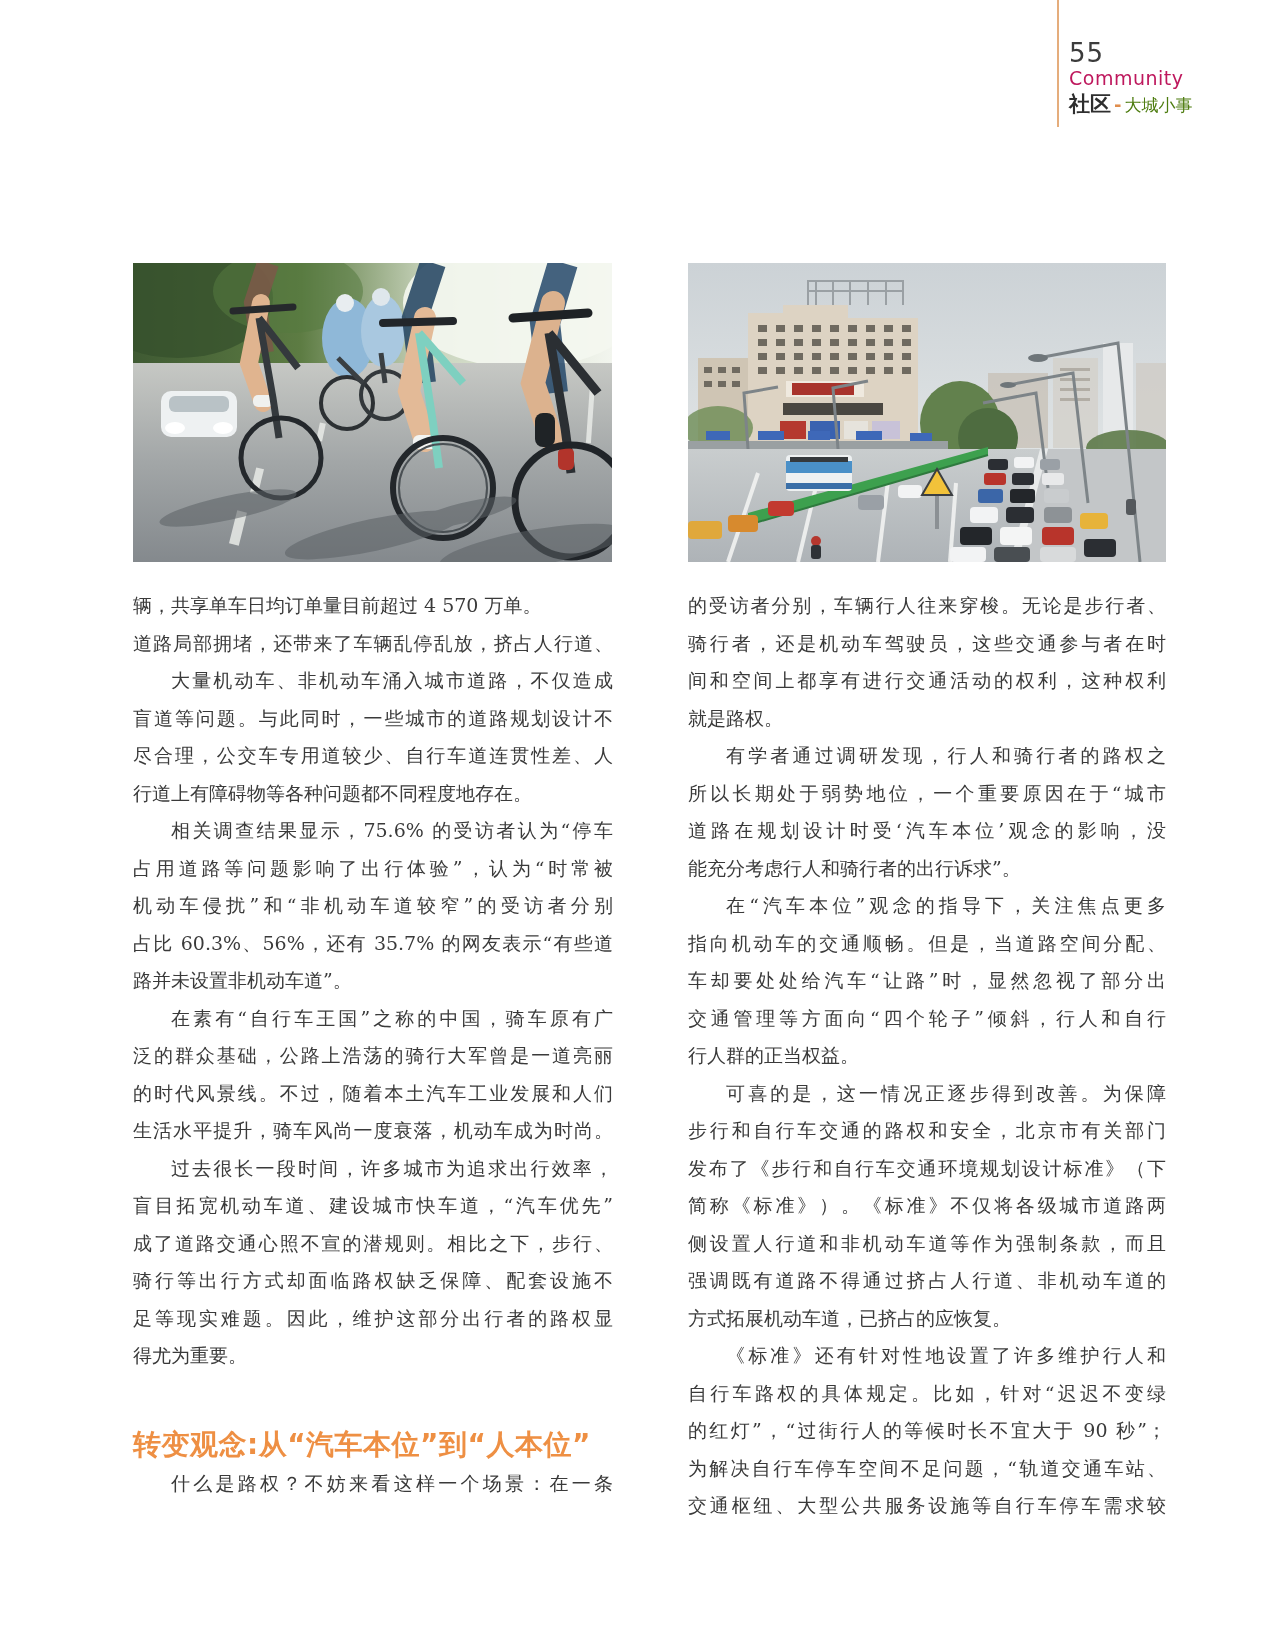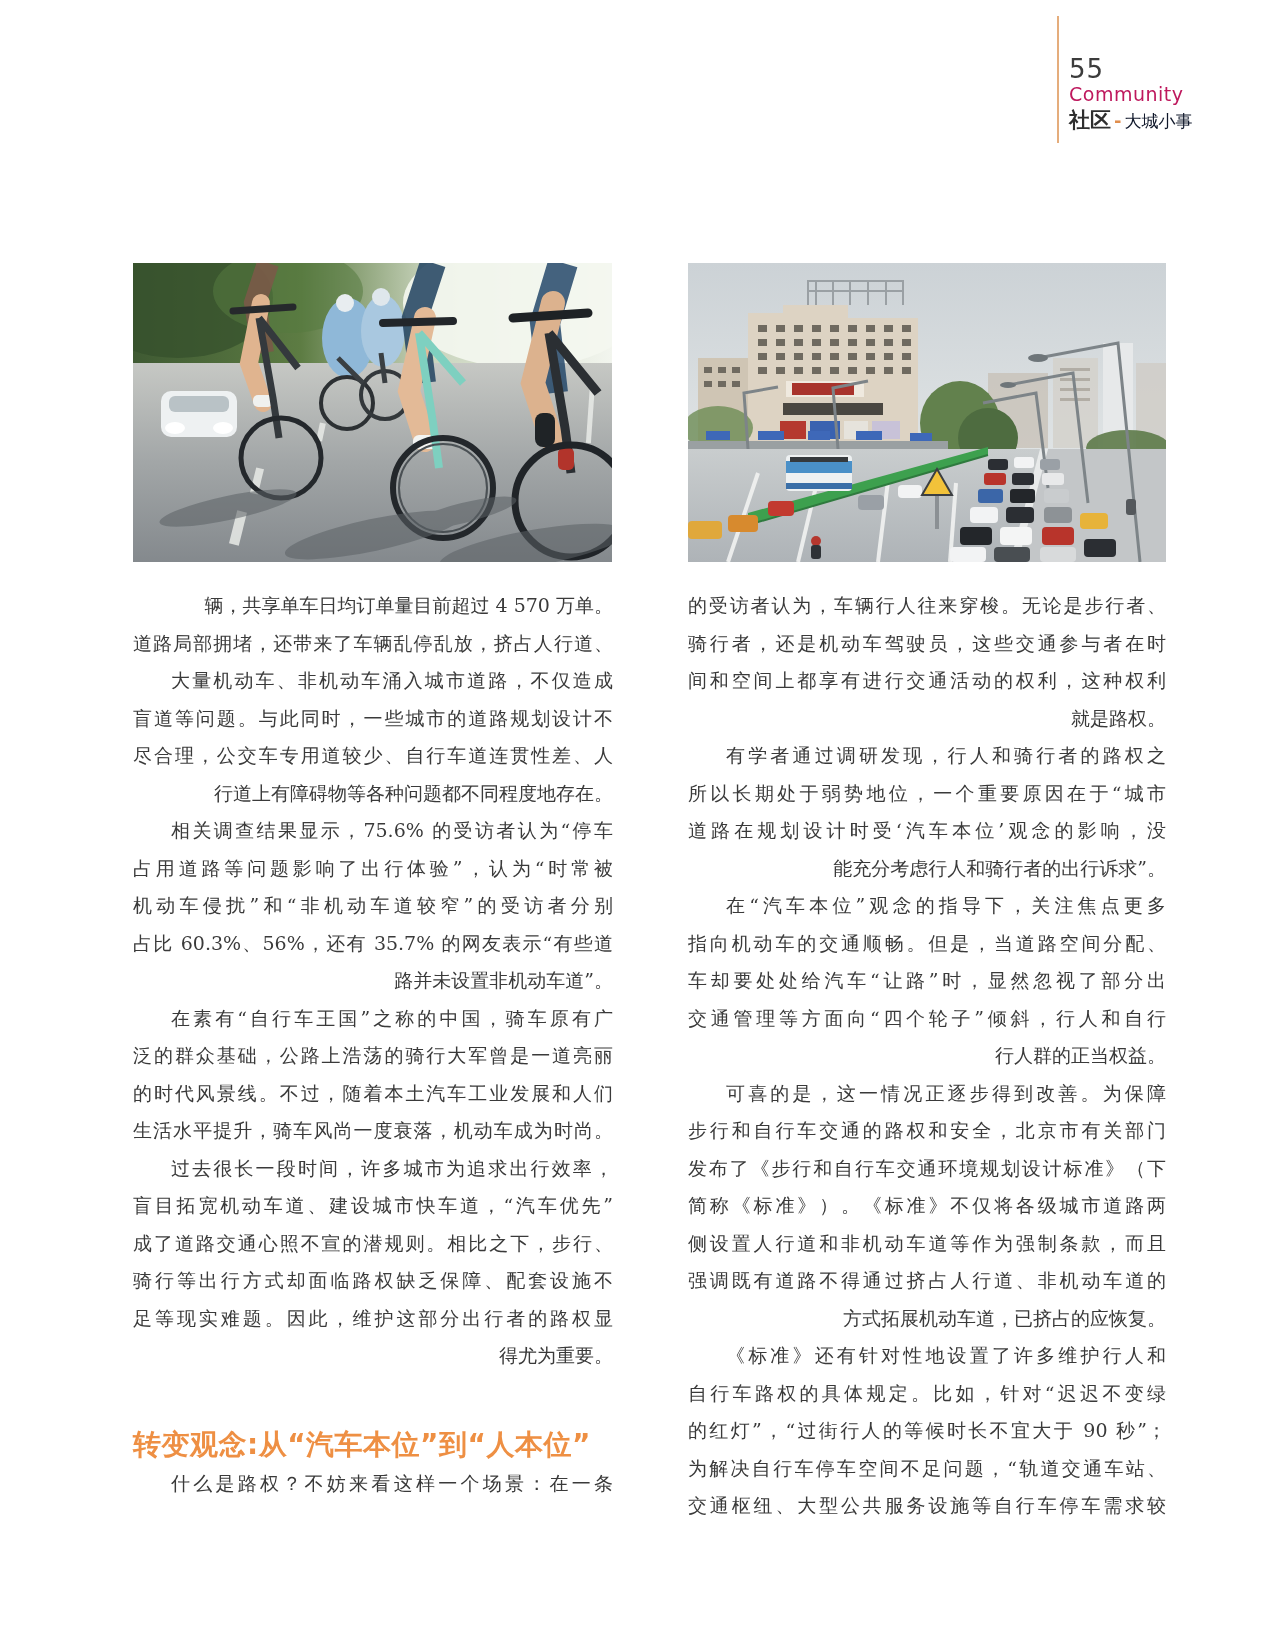--- a/index.html
+++ b/index.html
@@ -1,40 +1,40 @@
 <!DOCTYPE html>
 <html><head>
 <meta charset="utf-8">
 <style>
   html,body{margin:0;padding:0;background:#ffffff;}
   .page{position:relative;width:1270px;height:1642px;background:#ffffff;overflow:hidden;
         font-family:"DejaVu Serif","Liberation Serif",serif;color:#3a3a3a;}
 
   
-  .header{position:absolute;left:1057px;top:16px;}
+  .header{position:absolute;left:1057px;top:0;}
   .header-rule{position:absolute;left:0;top:0;width:2px;height:127px;background:#e5ad7c;}
   .header-text{padding:40px 0 0 12px;font-family:"DejaVu Sans","Liberation Sans",sans-serif;}
   .page-number{font-size:26px;line-height:26px;color:#3c3c3c;letter-spacing:1px;}
   .section-en{font-size:19px;line-height:24px;color:#be185d;letter-spacing:0.5px;}
   .section-zh{font-size:21px;line-height:28px;color:#2e2e2e;font-weight:bold;}
   .section-sep{color:#e08e4d;font-weight:bold;font-size:18px;padding:0 3px;}
-  .section-sub{font-size:17px;color:#0f172a;font-weight:normal;}
+  .section-sub{font-size:17px;color:#4d7c0f;font-weight:normal;}
 
   
   .photo{position:absolute;top:263px;height:299px;overflow:hidden;}
   .photo svg{display:block;width:100%;height:100%;}
   .photo-left{left:133px;width:479px;}
   .photo-right{left:688px;width:478px;}
 
   
   .col{position:absolute;top:587px;font-size:19px;}
   .col-left{left:133px;width:480px;}
   .col-right{left:688px;width:478px;}
   .line{height:37.5px;line-height:37.5px;white-space:nowrap;overflow:visible;
-        text-align:right;color:#3a3a3a;}
+        text-align:left;color:#3a3a3a;}
   .line.just{white-space:normal;text-align:justify;text-align-last:justify;text-justify:inter-character;}
   .line.ind{padding-left:38px;}
   .line.just.ind{padding-left:0;text-indent:38px;}
 
   .col-heading{margin-top:50px;height:40px;line-height:40px;
         font-family:"DejaVu Sans","Liberation Sans",sans-serif;
         font-weight:bold;font-size:28px;color:#ee8f43;
         text-align:left;padding-right:8px;letter-spacing:0.5px;}
   .after-heading{}
 </style>
@@ -335,21 +335,21 @@
         <div class="line">得尤为重要。</div>
       </div>
     <div class="col-heading">转变观念:从“汽车本位”到“人本位”</div>
     <div class="after-heading">
         <div class="line just ind">什么是路权？不妨来看这样一个场景：在一条</div>
       </div>
   </div>
 
   <div class="col col-right">
     <div>
-        <div class="line just">的受访者认为，车辆行人往来穿梭。无论是步行者、</div>
+        <div class="line just">的受访者分别，车辆行人往来穿梭。无论是步行者、</div>
         <div class="line just">骑行者，还是机动车驾驶员，这些交通参与者在时</div>
         <div class="line just">间和空间上都享有进行交通活动的权利，这种权利</div>
         <div class="line">就是路权。</div>
         <div class="line just ind">有学者通过调研发现，行人和骑行者的路权之</div>
         <div class="line just">所以长期处于弱势地位，一个重要原因在于“城市</div>
         <div class="line just">道路在规划设计时受‘汽车本位’观念的影响，没</div>
         <div class="line">能充分考虑行人和骑行者的出行诉求”。</div>
         <div class="line just ind">在“汽车本位”观念的指导下，关注焦点更多</div>
         <div class="line just">指向机动车的交通顺畅。但是，当道路空间分配、</div>
         <div class="line just">车却要处处给汽车“让路”时，显然忽视了部分出</div>

